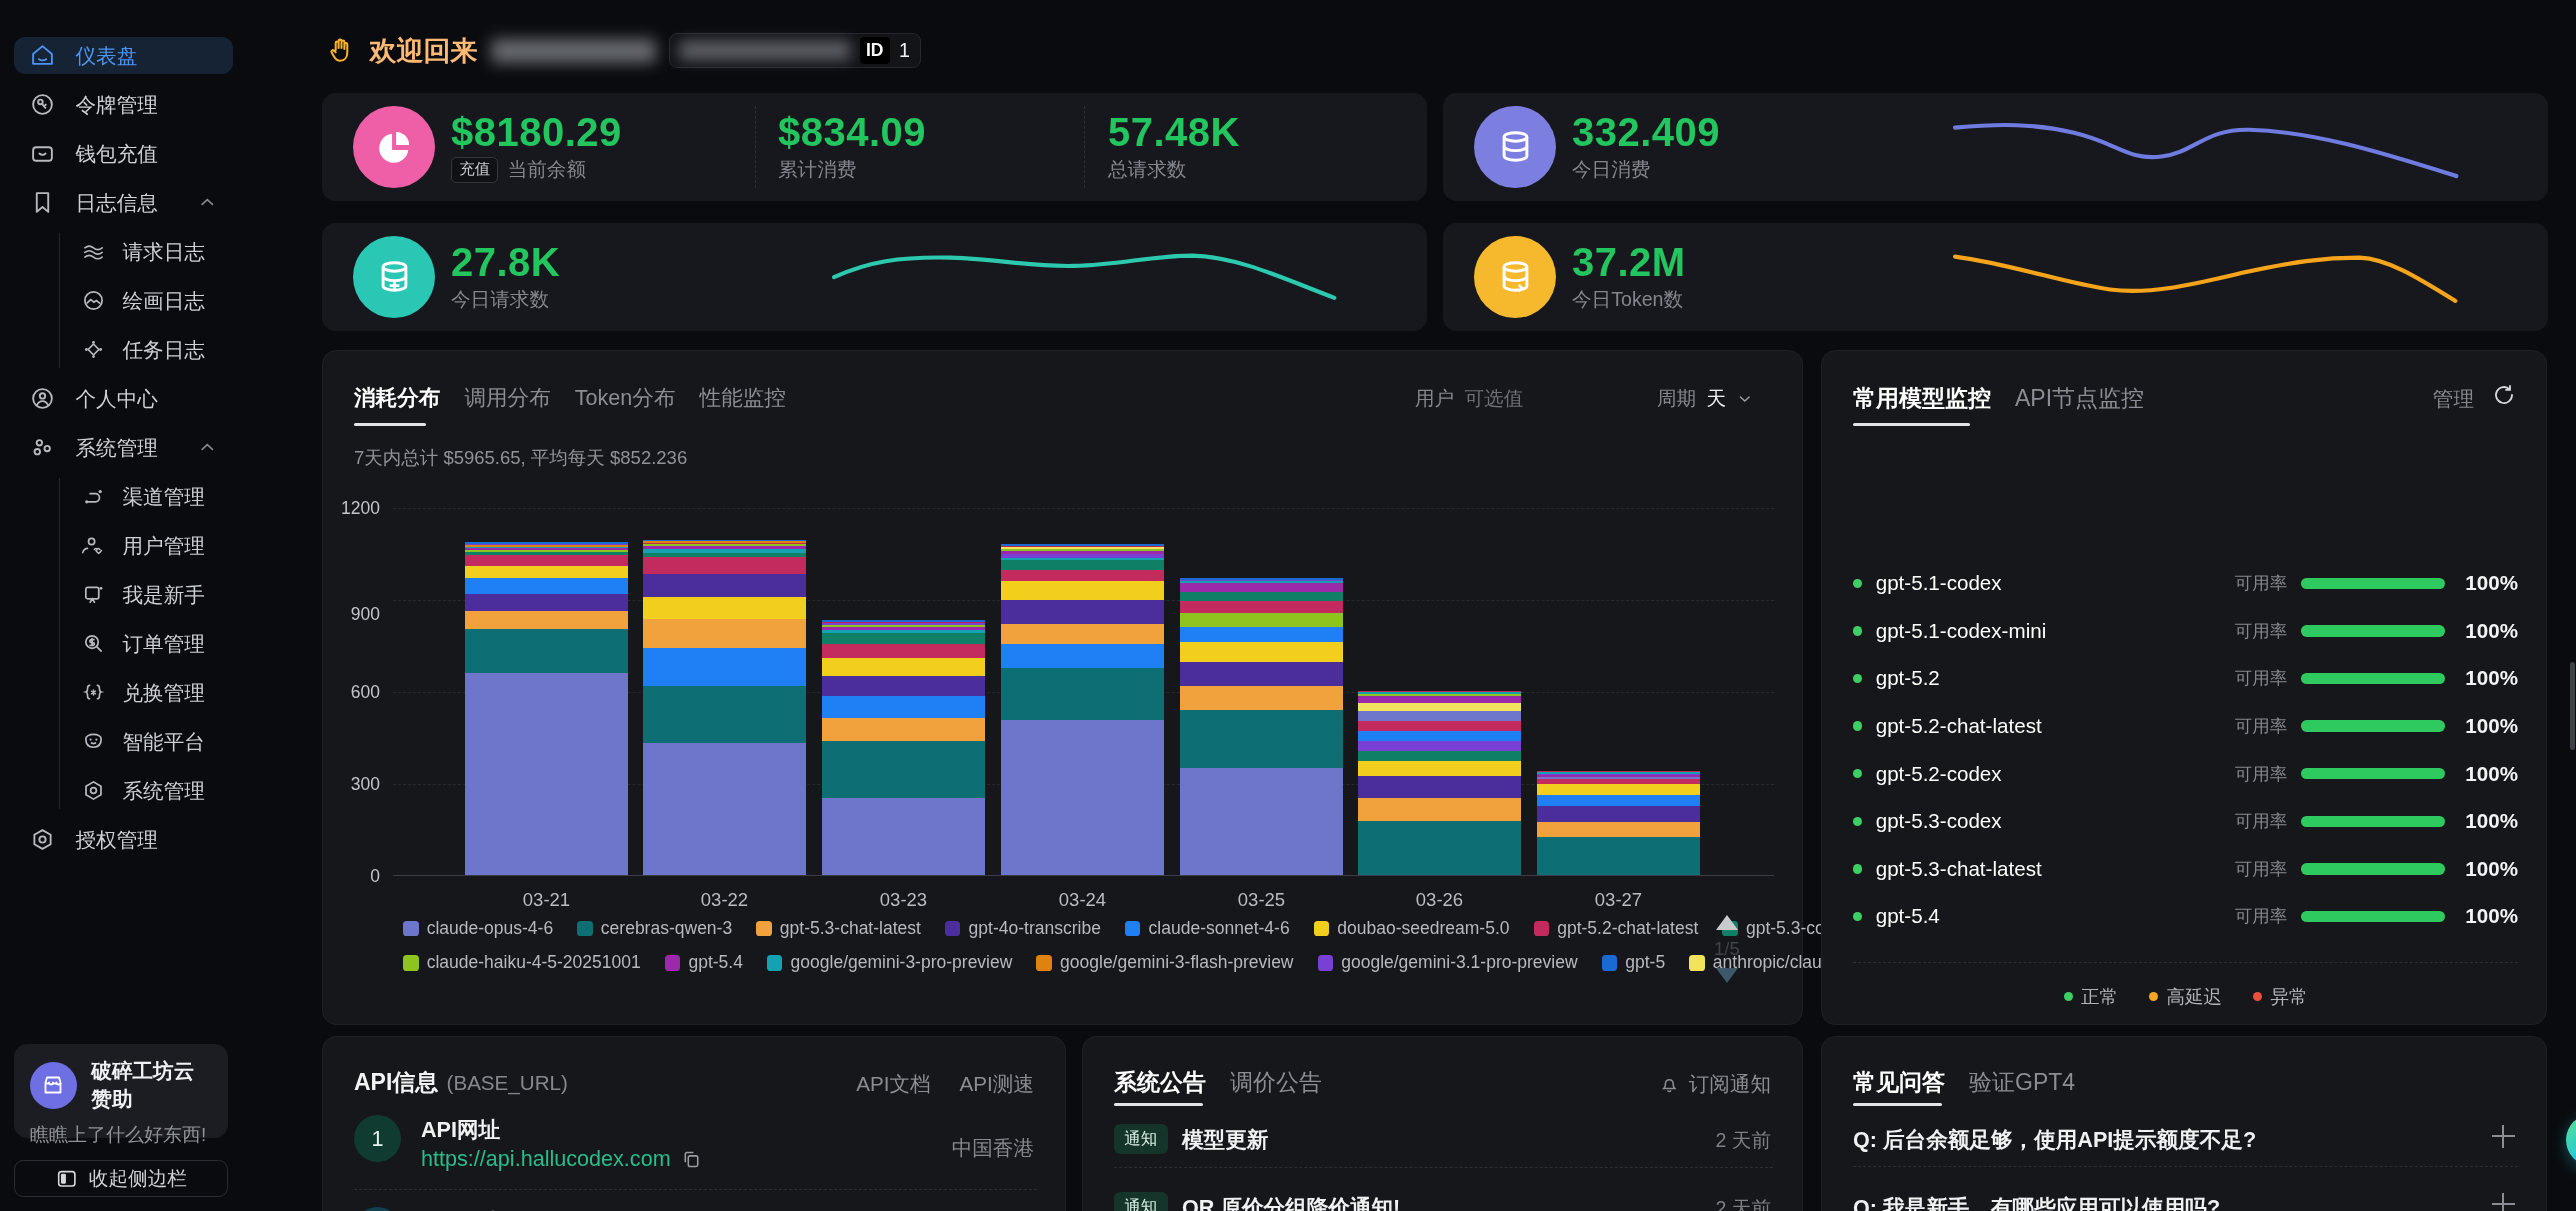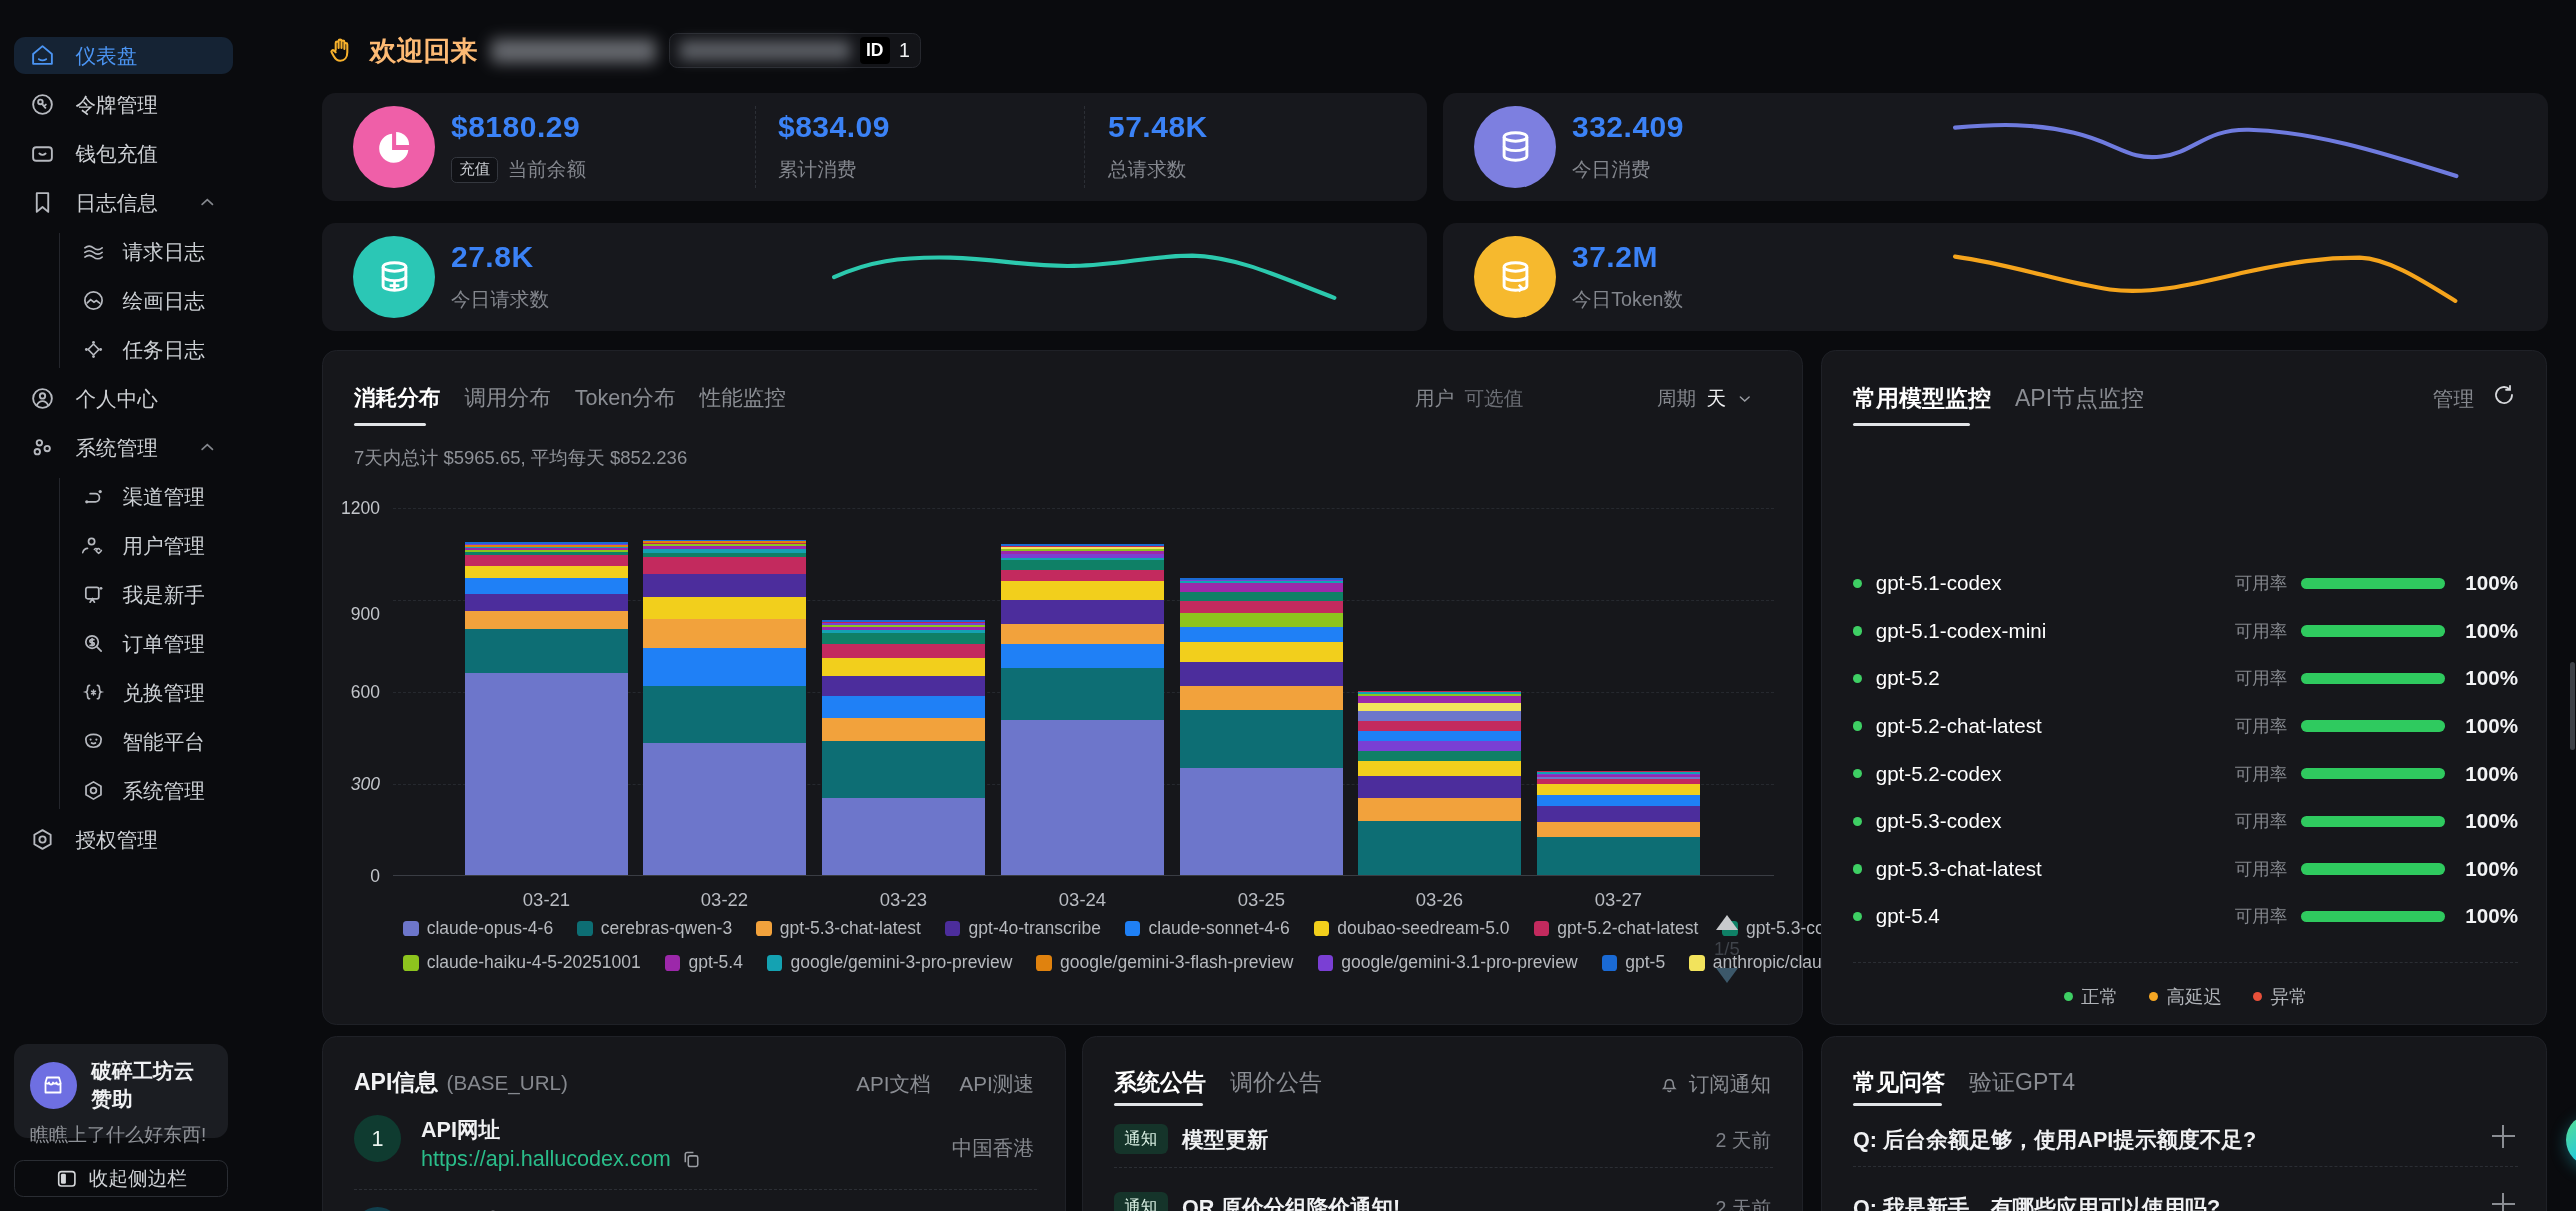--- a/index.html
+++ b/index.html
@@ -36,21 +36,21 @@
 .hdr .greet{font-size:27px;font-weight:bold;color:#fdba74}
 .blurname{width:165px;height:24px;background:#878a91;border-radius:4.1px;filter:blur(7.7px);opacity:.75}
 .idpill{display:flex;align-items:center;gap:9.3px;height:35px;padding:0 10.3px;background:#131418;border:1px solid #26282e;border-radius:8.2px}
 .blurmail{width:170px;height:19.6px;background:#7c8087;border-radius:3.1px;filter:blur(6.7px);opacity:.7}
 .idtag{background:#000;color:#fff;font-weight:bold;font-size:17.5px;padding:3.1px 6.2px;border-radius:4.1px}
 .idval{font-size:19.6px;color:#f0f1f3}
 
 .statcard{position:absolute;background:#17181d;border-radius:13.4px}
 .bigcircle{position:absolute;left:31px;top:13px;width:82px;height:82px;border-radius:50%;display:flex;align-items:center;justify-content:center;color:#fff}
 .bigcircle svg{width:39px;height:39px}
-.sv{position:absolute;font-size:30px;font-weight:bold;letter-spacing:0.5px;color:#3b82f6}
+.sv{position:absolute;font-size:40px;font-weight:bold;letter-spacing:0.5px;color:#22c55e}
 .sl{position:absolute;font-size:19.6px;color:#83868d;display:flex;align-items:center;gap:9.3px}
 .minibadge{font-size:15.5px;color:#c9ccd1;border:1px solid #34373e;background:#101115;border-radius:5.2px;padding:1.5px 7.2px}
 .vdiv{position:absolute;top:13px;height:82px;border-left:1px dashed #2c2f36}
 .spark{position:absolute;left:510px;top:19.6px}
 
 .panel{position:absolute;background:#16171b;border:0.5px solid #1f2127;border-radius:14.4px}
 .tabs{position:absolute;display:flex;align-items:center;gap:24px;font-size:21.6px;color:#8a8d93}
 .tabs .t{cursor:pointer}
 .tabs .t.active{color:#fff;font-weight:bold}
 .tabline{position:absolute;height:2.6px;background:#e2e4e7;border-radius:1.5px}
@@ -443,21 +443,21 @@
         <svg viewBox="0 0 24 24" fill="none" stroke="currentColor" stroke-width="2" stroke-linecap="round">
           <path d="M6 9.5l6 5.5 6-5.5"></path>
         </svg>
       </span>
   </div>
   <div class="subtitle" style="left:31px;top:94px">7天内总计 $5965.65, 平均每天 $852.236</div>
   <div id="ylabels">
       <div class="ylab" style="left: 0px; top: 147px;">1200</div>
       <div class="ylab" style="left: 0px; top: 253px;">900</div>
       <div class="ylab" style="left: 0px; top: 331px;">600</div>
-      <div class="ylab" style="left: 0px; top: 423px; font-style: italic;">300</div>
+      <div class="ylab" style="left: 0px; top: 423px;">300</div>
       <div class="ylab" style="left: 0px; top: 515px;">0</div>
     </div>
   <div class="plot" id="plot">
       <div class="gridline" style="top: 0px;"></div>
       <div class="gridline" style="top: 92px;"></div>
       <div class="gridline" style="top: 184px;"></div>
       <div class="gridline" style="top: 276px;"></div>
       <div class="bar" style="left: 72px;">
         <div class="seg" style="height: 202px; background: rgb(109, 118, 203);"></div>
         <div class="seg" style="height: 44px; background: rgb(13, 110, 116);"></div>

